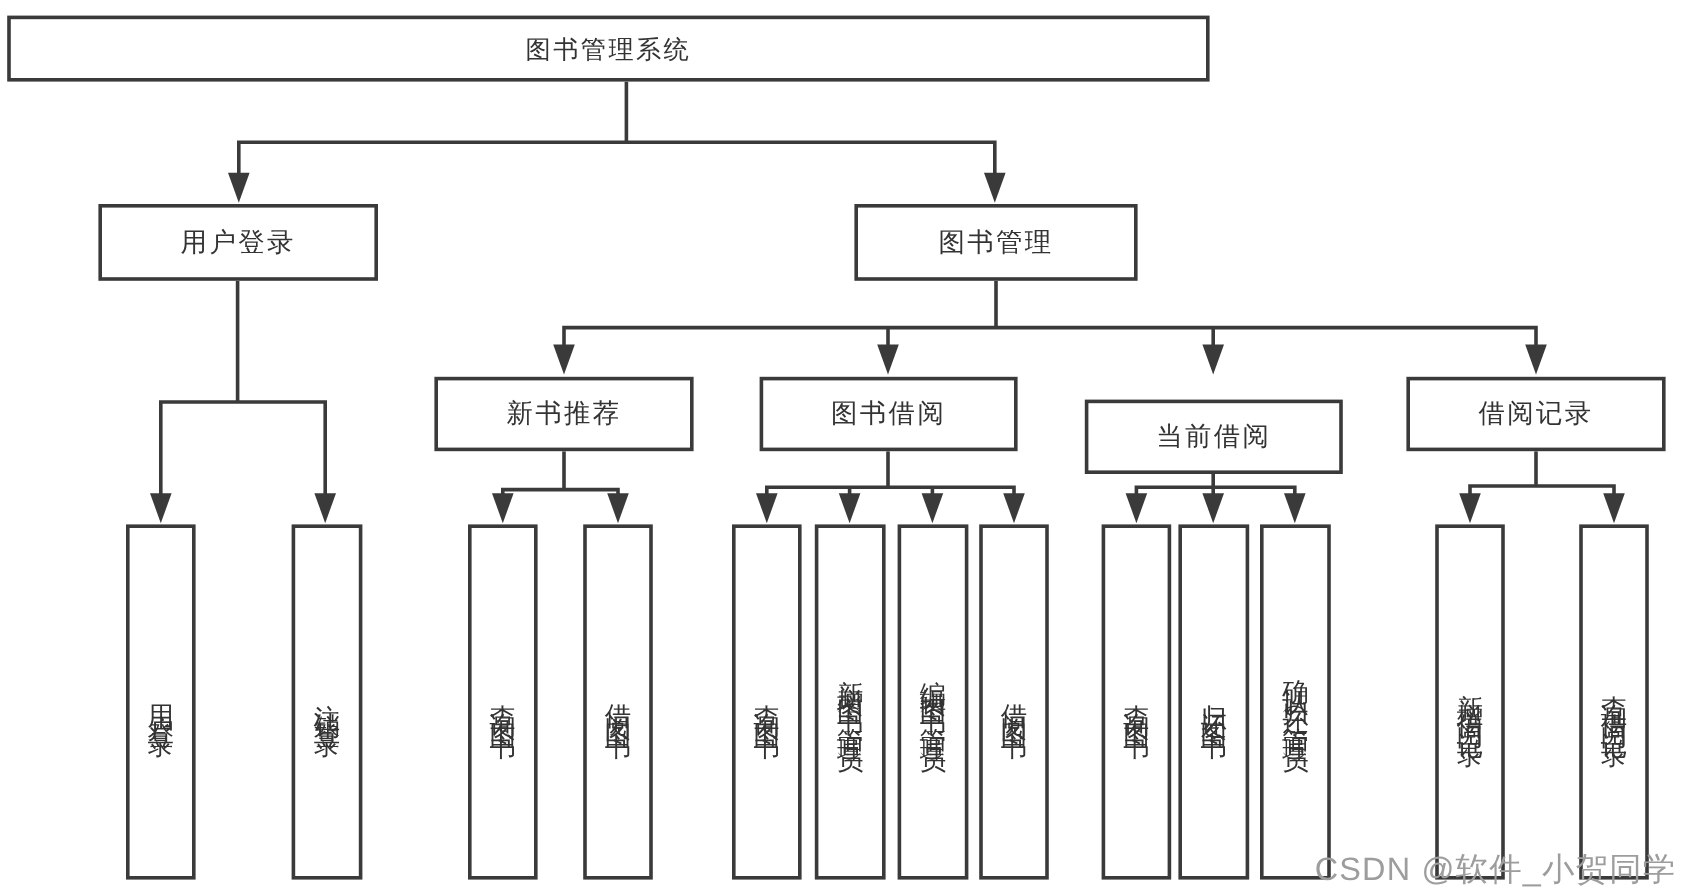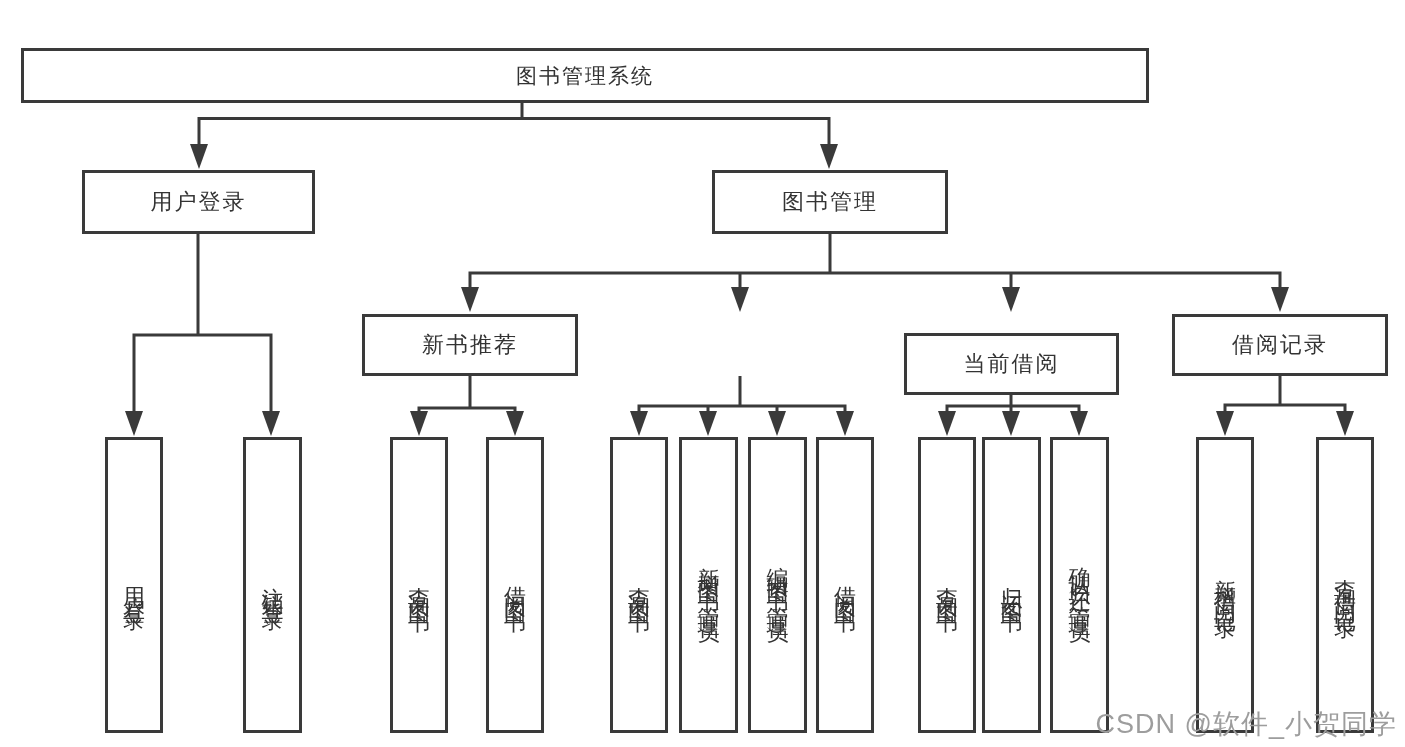--- a/index.html
+++ b/index.html
@@ -63,33 +63,36 @@
       <polygon points="768,411 786,411 777,436"></polygon>
       <polygon points="836,411 854,411 845,436"></polygon>
       <polygon points="938,411 956,411 947,436"></polygon>
       <polygon points="1002,411 1020,411 1011,436"></polygon>
       <polygon points="1070,411 1088,411 1079,436"></polygon>
       <polygon points="1216,411 1234,411 1225,436"></polygon>
       <polygon points="1336,411 1354,411 1345,436"></polygon>
     </g>
   </svg>
 
-  <div class="box h-box root-box" style="left:21px;top:13px;width:1128px;height:55px;margin-top:35px;">
+  <div class="box h-box root-box" style="left:6px;top:13px;width:1002px;height:55px;">
     <span>图书管理系统</span>
   </div>
 
   <div class="box h-box mid-box" style="left:82px;top:170px;width:233px;height:64px;">
     <span>用户登录</span>
   </div>
   <div class="box h-box mid-box" style="left:712px;top:170px;width:236px;height:64px;">
     <span>图书管理</span>
   </div>
 
   <div class="box h-box mid-box" style="left:362px;top:314px;width:216px;height:62px;justify-content:center;">
     <span>新书推荐</span>
+  </div>
+  <div class="box h-box mid-box" style="left:633px;top:314px;width:215px;height:62px;">
+    <span>图书借阅</span>
   </div>
   <div class="box h-box mid-box" style="left:904px;top:314px;width:215px;height:62px;margin-top:19px;">
     <span>当前借阅</span>
   </div>
   <div class="box h-box mid-box" style="left:1172px;top:314px;width:216px;height:62px;">
     <span>借阅记录</span>
   </div>
 
   <div class="box v-box" style="left:105px;top:437px;width:58px;height:296px;">
     <span>用户登录</span>

